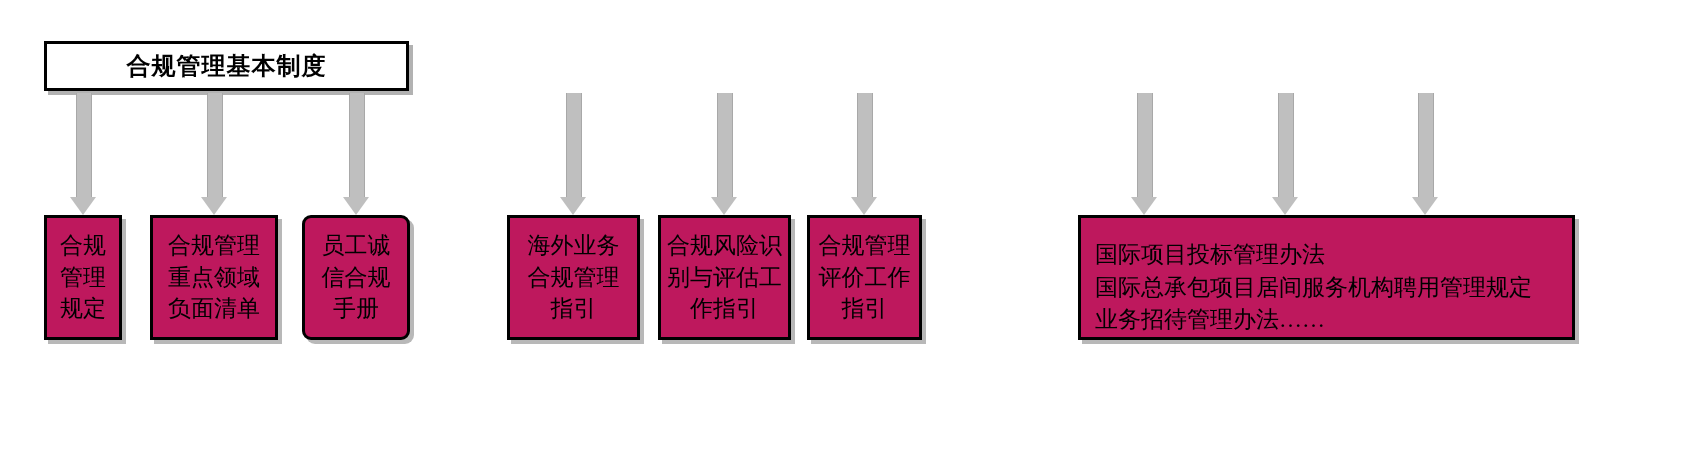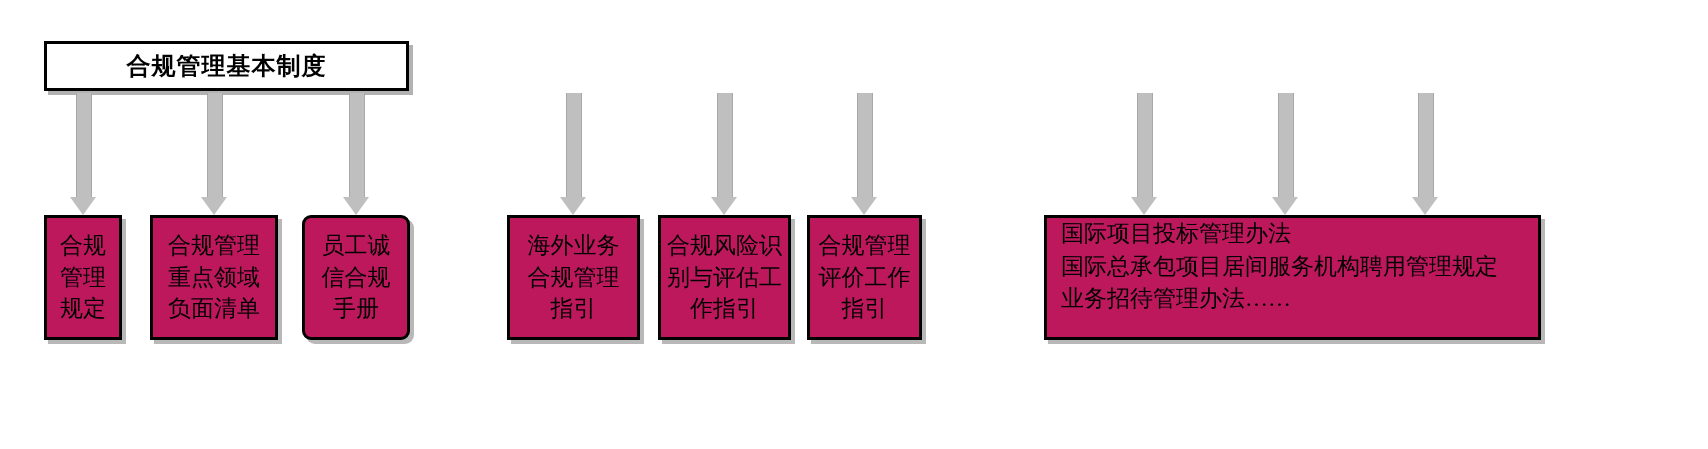--- a/index.html
+++ b/index.html
@@ -88,22 +88,23 @@
     justify-content: center;
   }
   .leaf-box .leaf-text {
     font-size: 23px;
     line-height: 1.38;
     text-align: center;
     padding: 0 6px;
     white-space: pre-line;
   }
   .leaf-box.wide-list {
-    align-items: flex-start;
+    align-items: flex-end;
     justify-content: flex-start;
+    margin-left: 34px;
   }
   .leaf-box.wide-list .leaf-text {
     text-align: left;
     padding-left: 14px;
     line-height: 1.42;
     font-size: 23px;
   }
 
   
   #leaf-b1 { left: 44px;  top: 215px; width: 78px;  height: 125px; }

